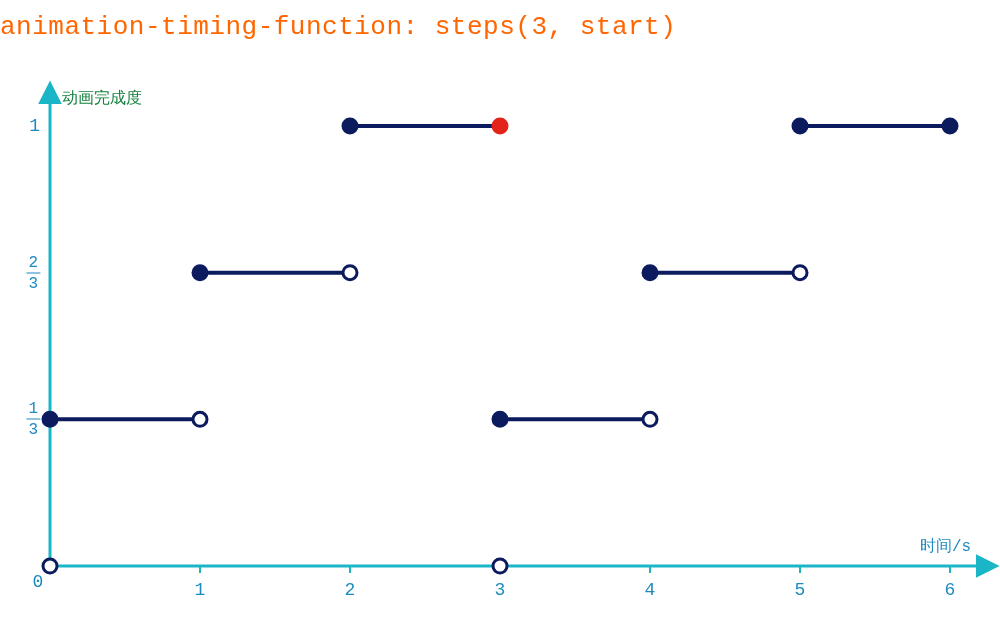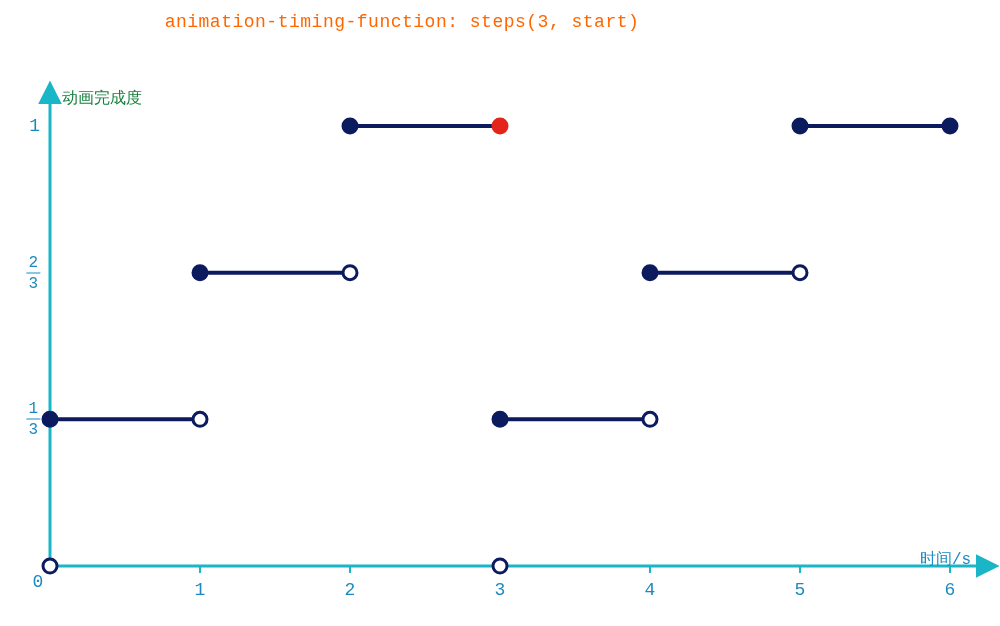--- a/index.html
+++ b/index.html
@@ -9,23 +9,22 @@
     height: 626px;
     background: #ffffff;
     font-family: "Consolas", "Menlo", "Courier New", monospace;
     overflow: hidden;
   }
   .title {
     position: absolute;
     top: 12px;
     left: 0;
     width: 804px;
-    text-align: center;
     color: #ff6600;
-    font-size: 18px;
+    font-size: 26px;
     letter-spacing: 0.5px;
   }
   .chart-area {
     position: absolute;
     left: 0;
     top: 0;
     width: 1000px;
     height: 626px;
   }
   .axis-label-x {
@@ -106,21 +105,21 @@
       <circle cx="500" cy="419.348" r="7" fill="#0b1b5e" stroke="#0b1b5e" stroke-width="3"></circle>
       <circle cx="650" cy="419.348" r="7" fill="#ffffff" stroke="#0b1b5e" stroke-width="3"></circle>
       <circle cx="650" cy="272.65200000000004" r="7" fill="#0b1b5e" stroke="#0b1b5e" stroke-width="3"></circle>
       <circle cx="800" cy="272.65200000000004" r="7" fill="#ffffff" stroke="#0b1b5e" stroke-width="3"></circle>
       <circle cx="800" cy="126" r="7" fill="#0b1b5e" stroke="#0b1b5e" stroke-width="3"></circle>
       <circle cx="950" cy="126" r="7" fill="#0b1b5e" stroke="#0b1b5e" stroke-width="3"></circle>
       <circle cx="50" cy="566" r="7" fill="#ffffff" stroke="#0b1b5e" stroke-width="3"></circle>
       <circle cx="500" cy="566" r="7" fill="#ffffff" stroke="#0b1b5e" stroke-width="3"></circle>
     </svg>
 
-  <div id="xlabel" class="axis-label-x" style="left: 920px; top: 549px; text-align: right;">时间/s</div>
+  <div id="xlabel" class="axis-label-x" style="left: 920px; top: 536px; text-align: right;">时间/s</div>
   <div id="ylabel" class="axis-label-y" style="left: 62px; top: 88px;">动画完成度</div>
   <div id="tick-container">
       <div class="tick-label" style="left: 38px; top: 572px; transform: translate(-50%, 0px);">0</div>
       <div class="tick-label" style="left: 200px; top: 580px;">1</div>
       <div class="tick-label" style="left: 350px; top: 580px;">2</div>
       <div class="tick-label" style="left: 500px; top: 580px;">3</div>
       <div class="tick-label" style="left: 650px; top: 580px;">4</div>
       <div class="tick-label" style="left: 800px; top: 580px;">5</div>
       <div class="tick-label" style="left: 950px; top: 580px;">6</div>
       <div class="ytick-label" style="left: 40px; top: 419.348px;"><span class="frac"><span class="num">1</span><span class="den">3</span></span></div>

